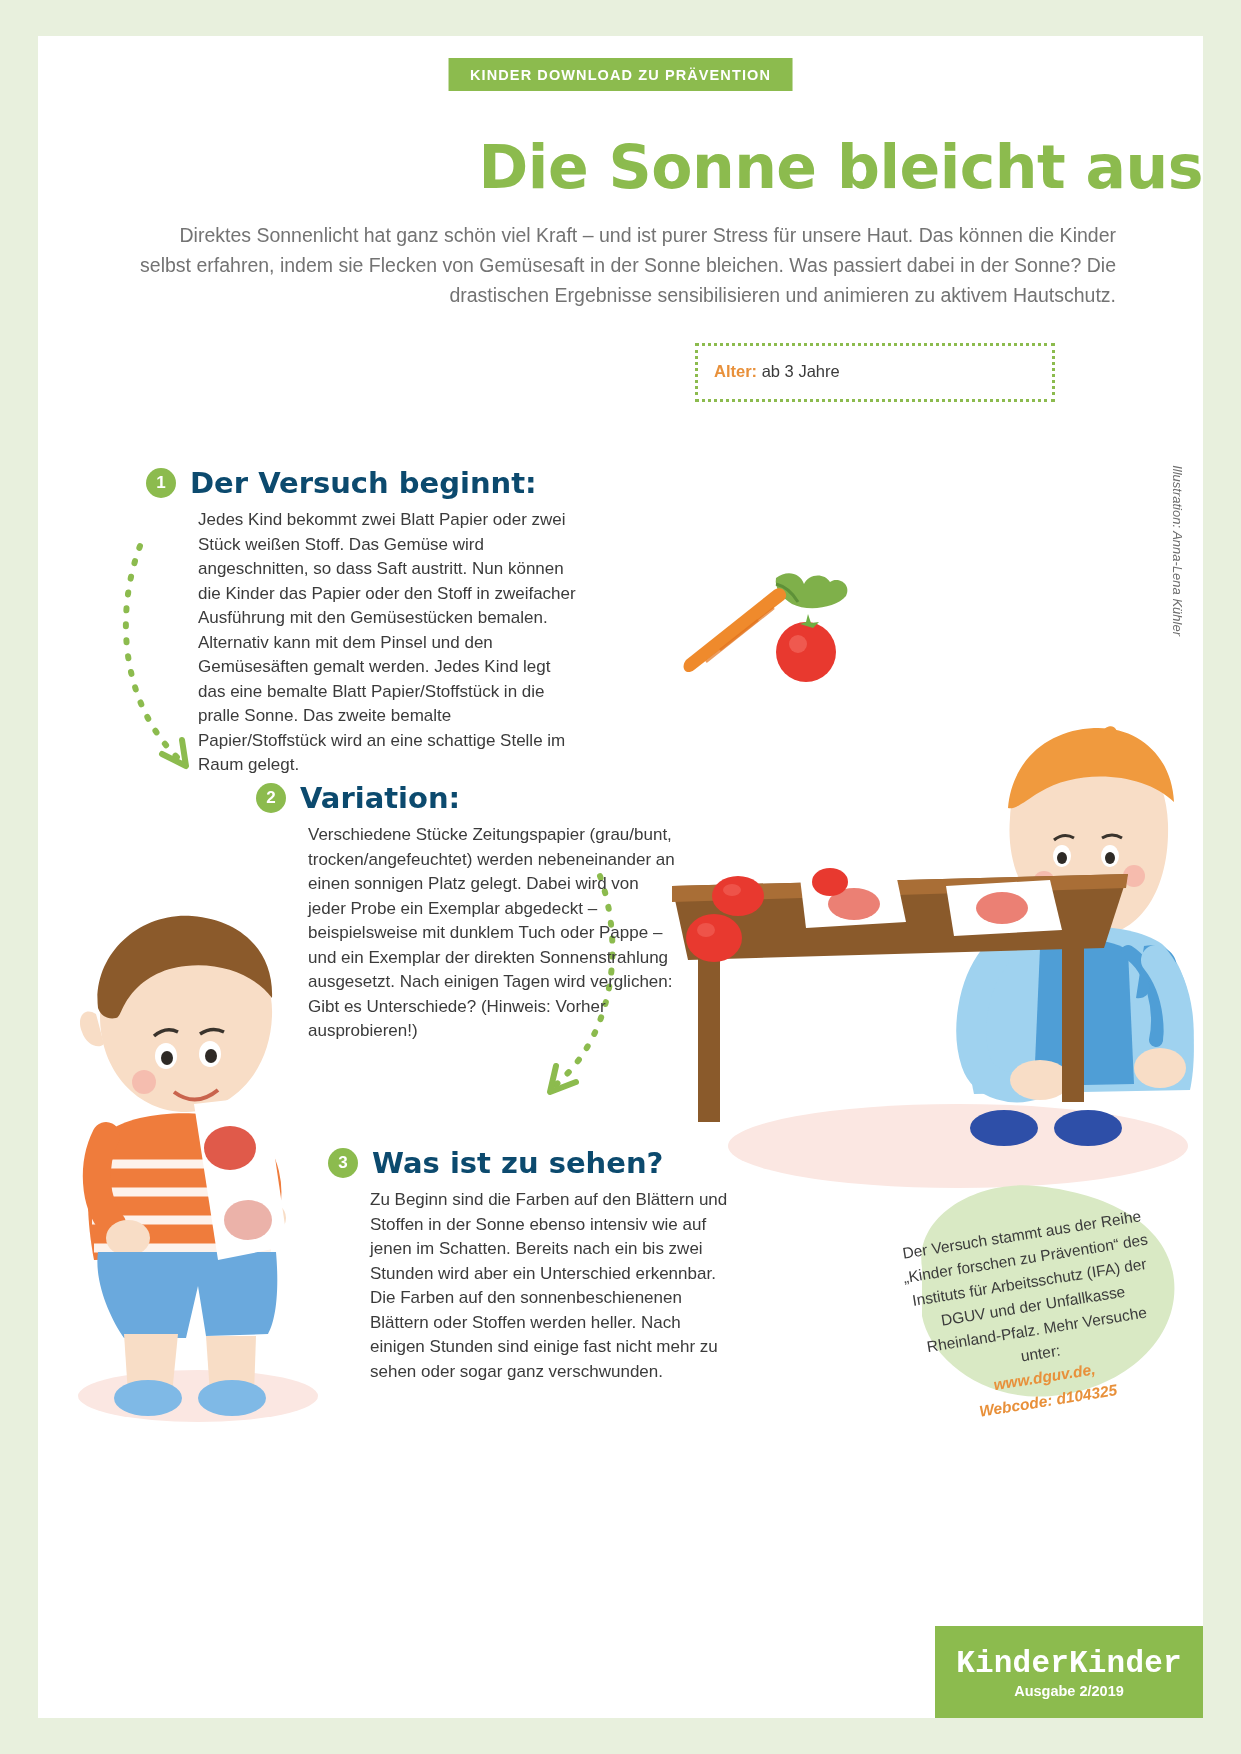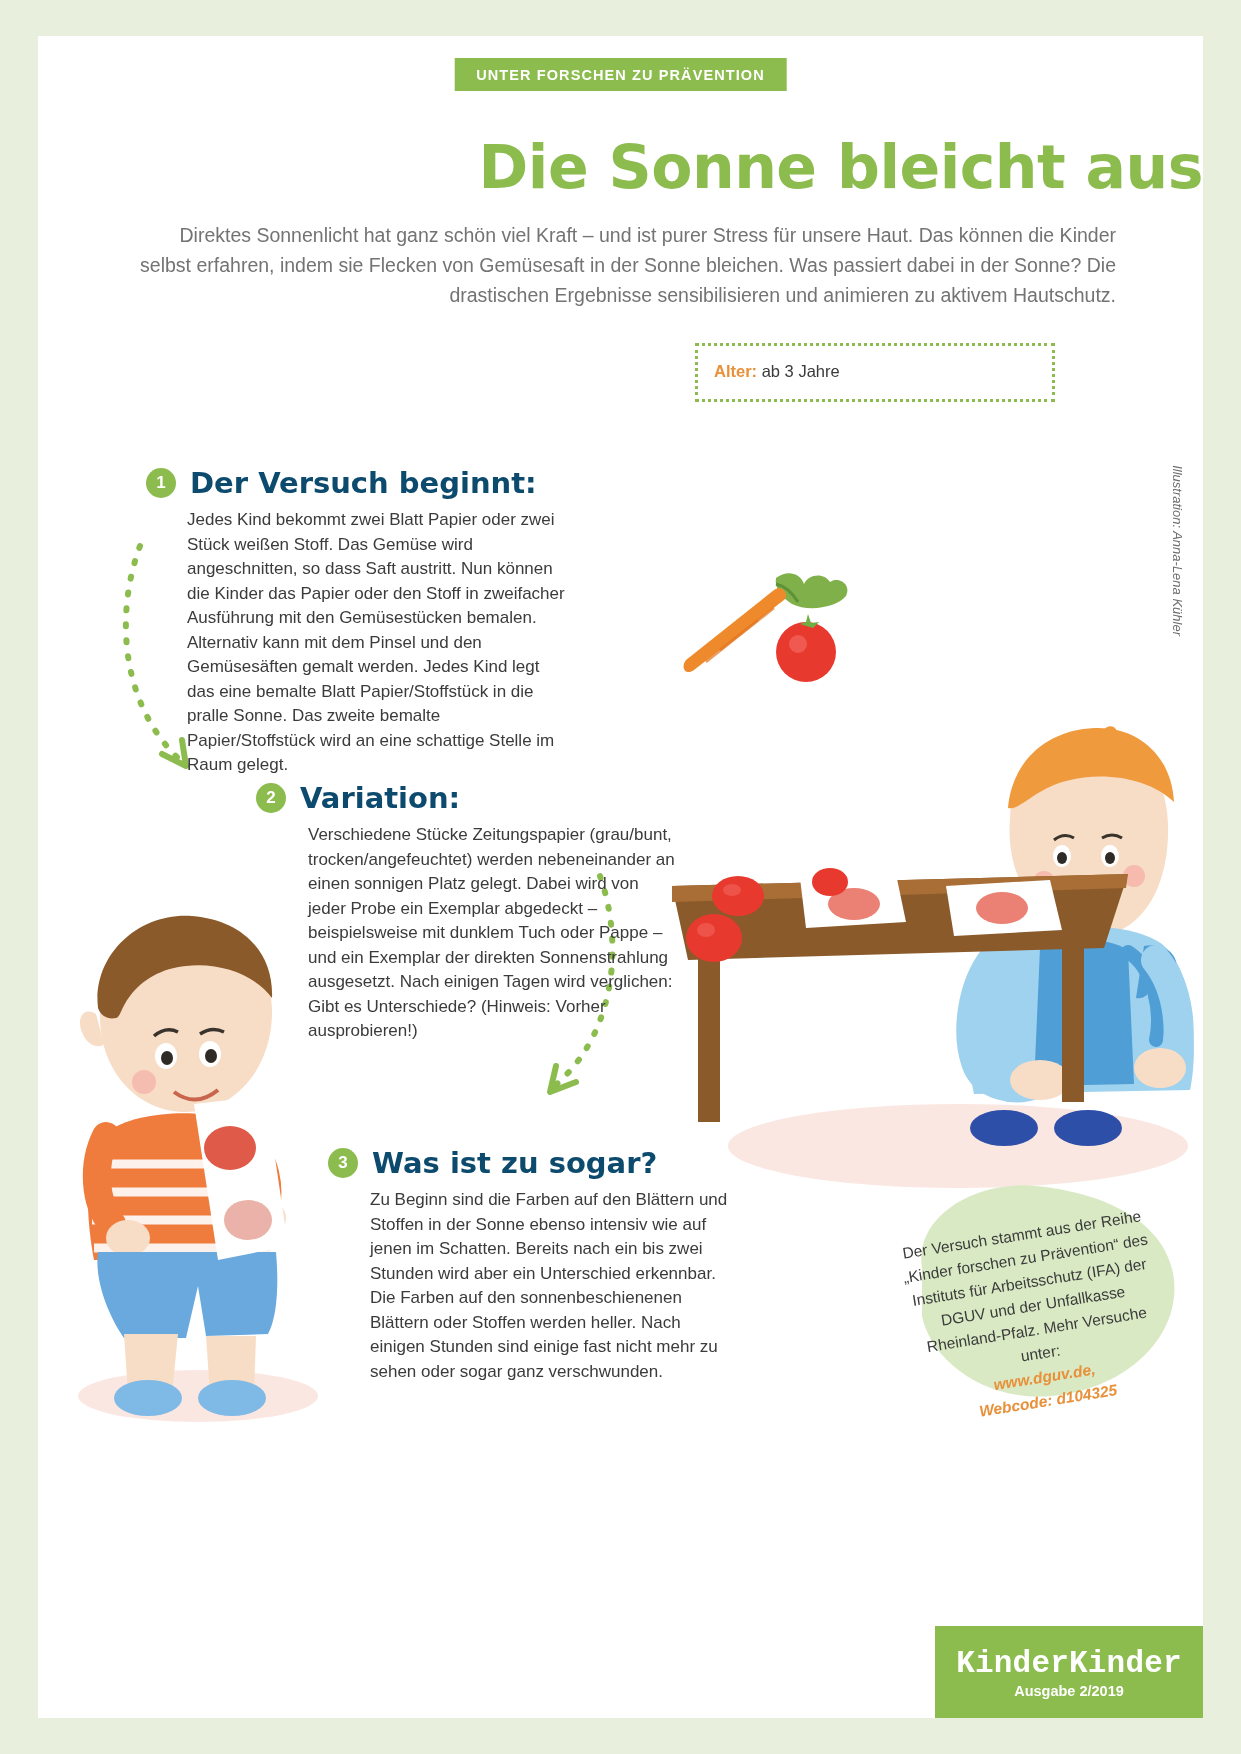--- a/index.html
+++ b/index.html
@@ -106,21 +106,21 @@
     font-weight: bold;
     font-size: 29px;
     white-space: nowrap;
   }
   .step-body {
     font-size: 17px;
     line-height: 24.5px;
     color: #3b3b3b;
   }
   #step1 { left: 108px; top: 430px; width: 420px; }
-  #step1 .step-body { margin-left: 41px; width: 378px; }
+  #step1 .step-body { margin-left: 52px; width: 378px; }
   #step2 { left: 218px; top: 745px; width: 420px; }
   #step2 .step-body { margin-left: 52px; width: 372px; }
   #step3 { left: 290px; top: 1110px; width: 410px; }
   #step3 .step-body { margin-left: 42px; width: 360px; }
   
   .arrow { position: absolute; }
   
   .illus { position: absolute; }
   .credit {
     position: absolute;
@@ -224,21 +224,21 @@
     font-size: 31px;
     letter-spacing: .2px;
   }
   .kk-sub { font-size: 14.5px; font-weight: bold; margin-top: 2px; }
 </style>
 </head>
 <body>
 
 <div class="page">
 
-  <div class="kicker">UNTER FORSCHEN ZU PRÄVENTION</div>
+  <div class="kicker">KINDER DOWNLOAD ZU PRÄVENTION</div>
   <div class="main-title">Die Sonne bleicht aus</div>
   <div class="intro">Direktes Sonnenlicht hat ganz schön viel Kraft – und ist purer Stress für unsere Haut. Das können die Kinder selbst erfahren, indem sie Flecken von Gemüsesaft in der Sonne bleichen. Was passiert dabei in der Sonne? Die drastischen Ergebnisse sensibilisieren und animieren zu aktivem Hautschutz.</div>
 
   <div class="infobox">
     <p>
       <span class="ib-label">Alter:</span><span> ab 3 Jahre</span>
     </p>
   </div>
 
   <svg class="illus" style="left:620px; top:520px;" width="200" height="160" viewBox="0 0 200 160">
@@ -364,21 +364,21 @@
     <div class="step-head">
       <div class="step-num">2</div>
       <div class="step-title">Variation:</div>
     </div>
     <div class="step-body">Verschiedene Stücke Zeitungspapier (grau/bunt, trocken/angefeuchtet) werden nebeneinander an einen sonnigen Platz gelegt. Dabei wird von jeder Probe ein Exemplar abgedeckt – beispielsweise mit dunklem Tuch oder Pappe – und ein Exemplar der direkten Sonnenstrahlung ausgesetzt. Nach einigen Tagen wird verglichen: Gibt es Unterschiede? (Hinweis: Vorher ausprobieren!)</div>
   </div>
 
   <div class="step" id="step3">
     <div class="step-head">
       <div class="step-num">3</div>
-      <div class="step-title">Was ist zu sogar?</div>
+      <div class="step-title">Was ist zu sehen?</div>
     </div>
     <div class="step-body">Zu Beginn sind die Farben auf den Blättern und Stoffen in der Sonne ebenso intensiv wie auf jenen im Schatten. Bereits nach ein bis zwei Stunden wird aber ein Unterschied erkennbar. Die Farben auf den sonnenbeschienenen Blättern oder Stoffen werden heller. Nach einigen Stunden sind einige fast nicht mehr zu sehen oder sogar ganz verschwunden.</div>
   </div>
 
   <div class="splash">
     <svg width="300" height="250" viewBox="0 0 300 250" style="position:absolute;left:0;top:0;">
       <path d="M36 92 C28 40 90 4 150 10 C214 16 282 44 288 104 C294 164 236 214 166 220 C96 226 44 182 36 140 Z" fill="#d9e9c4"></path>
     </svg>
     <div class="splash-text">
       <span>Der Versuch stammt aus der Reihe „Kinder forschen zu Prävention“ des Instituts für Arbeitsschutz (IFA) der DGUV und der Unfallkasse Rheinland-Pfalz. Mehr Versuche unter:</span><br>

